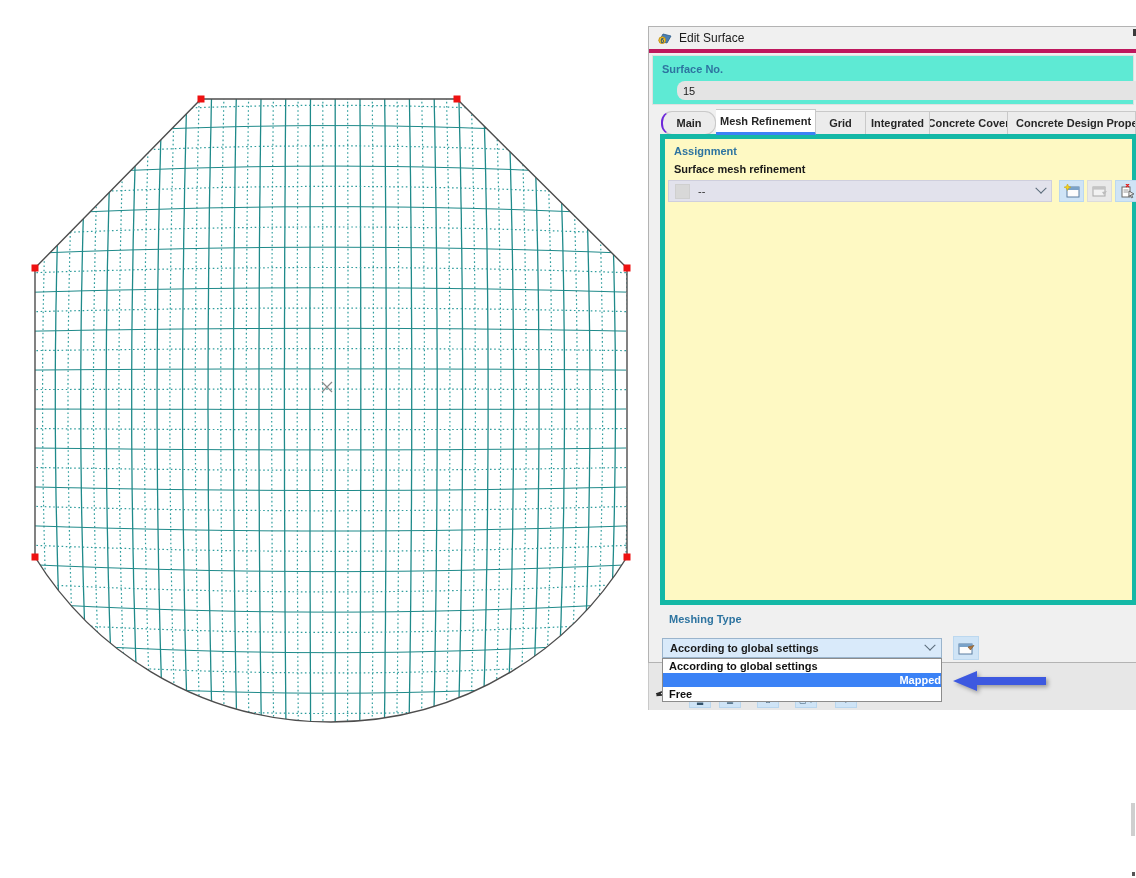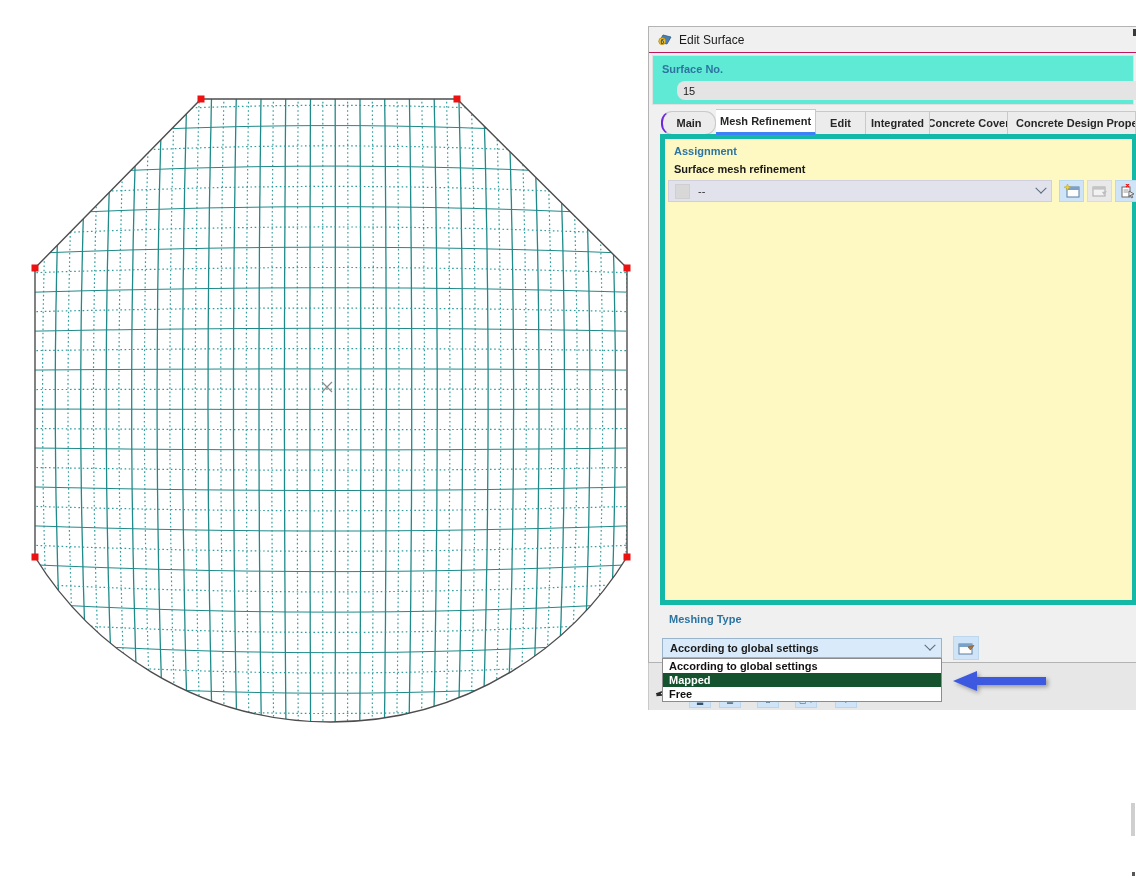--- a/index.html
+++ b/index.html
@@ -7,21 +7,21 @@
               font-family:"Liberation Sans", sans-serif; position:relative; }
 
   
   #mesh-svg { position:absolute; left:0; top:0; }
 
   
   .dialog { position:absolute; left:648px; top:26px; width:488px; height:637px;
             background:#f0f0f0; border:1px solid #b3b3b3; border-right:none; }
   .titlebar { position:absolute; left:0; top:0; width:100%; height:26px;
               background:#f0f0f0; display:flex; align-items:center; gap:7px;
-              padding-left:9px; border-bottom:1px solid #be185d; }
+              padding-left:9px; border-bottom:4px solid #be185d; }
   .titlebar .t { font-size:12px; color:#1a1a1a; }
   .title-icon { width:14px; height:13px; display:inline-block; }
 
   .surface-group { position:absolute; left:3px; top:28px; width:482px; height:50px;
                    background:#5eead4; border:1px solid #e0e0e0; }
   .teal-h { color:#2e74a0; font-weight:700; font-size:11px; }
   .surface-group .teal-h { position:absolute; left:9px; top:7px; }
   .surface-input { position:absolute; left:24px; top:25px; width:466px; height:19px;
                    background:#e4e4e4; font-size:11px; color:#1a1a1a;
                    display:flex; align-items:center; padding-left:6px;border-radius:8px; }
@@ -214,21 +214,21 @@
   </div>
 
   <div class="tabbar">
     <div class="tab" style="width:55px;">
         <span>Main</span>
       </div>
     <div class="tab active" style="width:100px;">
         <span>Mesh Refinement</span>
       </div>
     <div class="tab" style="width:50px;">
-        <span>Edit</span>
+        <span>Grid</span>
       </div>
     <div class="tab" style="width:64px;">
         <span>Integrated</span>
       </div>
     <div class="tab" style="width:78px;">
         <span>Concrete Cover</span>
       </div>
     <div class="tab" style="width:128px; justify-content:flex-start; padding-left:8px;">
         <span>Concrete Design Proper</span>
       </div>
@@ -281,21 +281,21 @@
       <rect x="1" y="3" width="13" height="10" fill="#fdfdfd" stroke="#5a7da0"></rect>
       <rect x="1" y="3" width="13" height="3" fill="#7aa2c8"></rect>
       <path d="M10 6 L16 4.4 L12.5 9 Z" fill="#b0763c" stroke="#7d5020" stroke-width="0.6"></path>
     </svg>
   </div>
 
   <div class="dropdown-list">
     <div class="dd-item">
         <span>According to global settings</span>
       </div>
-    <div class="dd-item hl" style="background: #14532d;">
+    <div class="dd-item hl" style="background: #3b82f6; justify-content: flex-end;">
         <span>Mapped</span>
       </div>
     <div class="dd-item">
         <span>Free</span>
       </div>
   </div>
 </div>
 
 <svg class="anno-arrow" width="96" height="22" viewBox="0 0 96 22">
   <polygon id="arrow-poly" points="1,11 25,1 25,7 94,7 94,15 25,15 25,21" fill="#3d59e0"></polygon>

